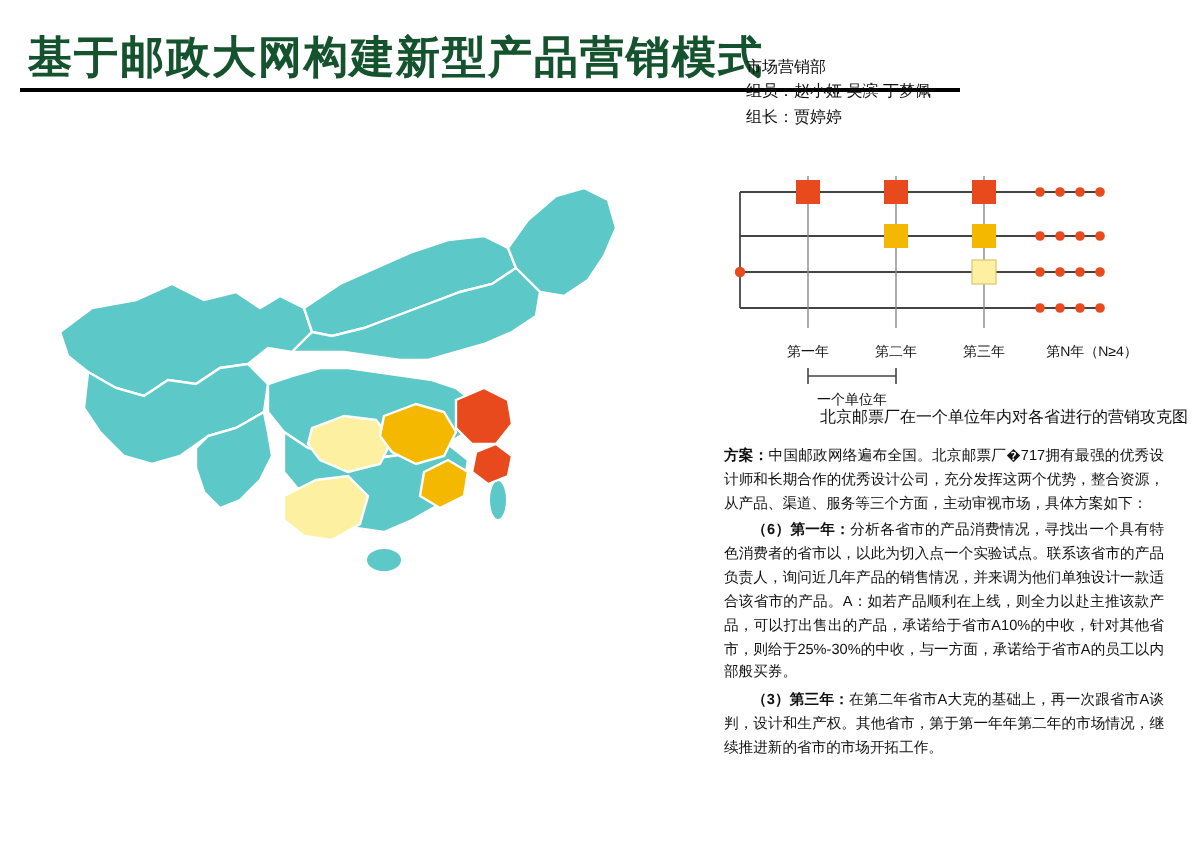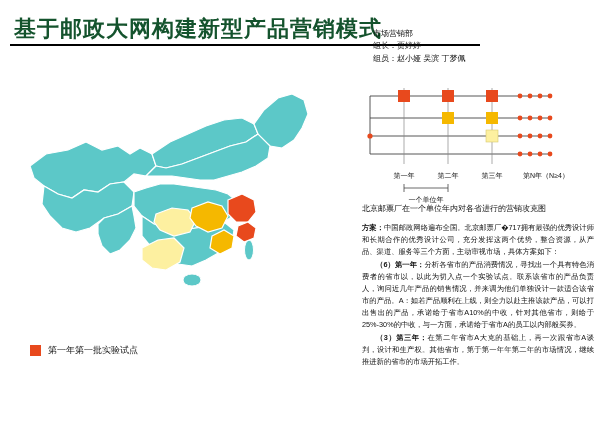--- a/index.html
+++ b/index.html
@@ -91,60 +91,60 @@
     top: 78px;
     width: 232px;
     height: 130px;
   }
   .diagram svg { display: block; }
   .diagram-title {
     position: absolute;
     left: 362px;
     top: 203px;
     width: 232px;
-    text-align: left;
+    text-align: right;
     font-size: 8px;
     color: #111;
   }
 
   
   .body-text {
     position: absolute;
     left: 362px;
     top: 222px;
     width: 232px;
     font-size: 7.3px;
     line-height: 1.62;
     text-align: justify;
     color: #111;
   }
   .body-text p {
-    margin: 0 0 2px 0;
+    margin: 0 12px 2px 0;
     text-indent: 0;
   }
   .body-text .indent { text-indent: 14px; }
   .body-text b { font-weight: bold; }
 
   .axis-label {
     font-size: 7px;
     fill: #111;
   }
 </style>
 </head>
 <body>
 
 <div class="page">
 
   <div class="title">基于邮政大网构建新型产品营销模式</div>
   <div class="title-rule"></div>
 
   <div class="credits">
     <div>市场营销部</div>
+    <div>组员：赵小娅  吴滨  丁梦佩</div>
     <div>组长：贾婷婷</div>
-    <div>组员：赵小娅  吴滨  丁梦佩</div>
   </div>
 
   <div class="map-wrap">
     <svg width="350" height="300" viewBox="0 0 350 300" xmlns="http://www.w3.org/2000/svg">
       <g>
 
         <path d="M24,108 L40,96 L62,92 L80,84 L96,92 L112,88 L124,96 L134,90 L146,96 L150,108 L140,118 L128,116 L118,124 L104,126 L92,134 L78,132 L66,140 L52,136 L38,128 L28,120 Z" fill="#5cc8c8" stroke="#ffffff" stroke-width="1.2"></path>
 
         <path d="M38,128 L52,136 L66,140 L78,132 L92,134 L104,126 L118,124 L128,134 L126,148 L112,156 L98,160 L84,170 L70,174 L56,170 L44,158 L36,146 Z" fill="#5cc8c8" stroke="#ffffff" stroke-width="1.2"></path>
 
@@ -176,24 +176,20 @@
       </g>
 
       <g>
         <path d="M222,142 L236,136 L248,142 L250,154 L242,164 L230,164 L222,156 Z" fill="#e8491d" stroke="#ffffff" stroke-width="1.2"></path>
         <path d="M232,168 L242,164 L250,170 L248,180 L238,184 L230,178 Z" fill="#e8491d" stroke="#ffffff" stroke-width="1.2"></path>
       </g>
     </svg>
   </div>
 
   <div class="legend">
-    <div class="legend-row">
-      <span class="legend-swatch" style="background:#e8491d"></span>
-      <span class="legend-label">第一年第一批实验试点</span>
-    </div>
   </div>
 
   <div class="diagram">
     <svg width="232" height="130" viewBox="0 0 232 130" xmlns="http://www.w3.org/2000/svg">
 
       <g stroke="#444444" stroke-width="0.9" fill="none">
         <line x1="8" y1="18" x2="186" y2="18"></line>
         <line x1="8" y1="40" x2="186" y2="40"></line>
         <line x1="8" y1="58" x2="186" y2="58"></line>
         <line x1="8" y1="76" x2="186" y2="76"></line>

